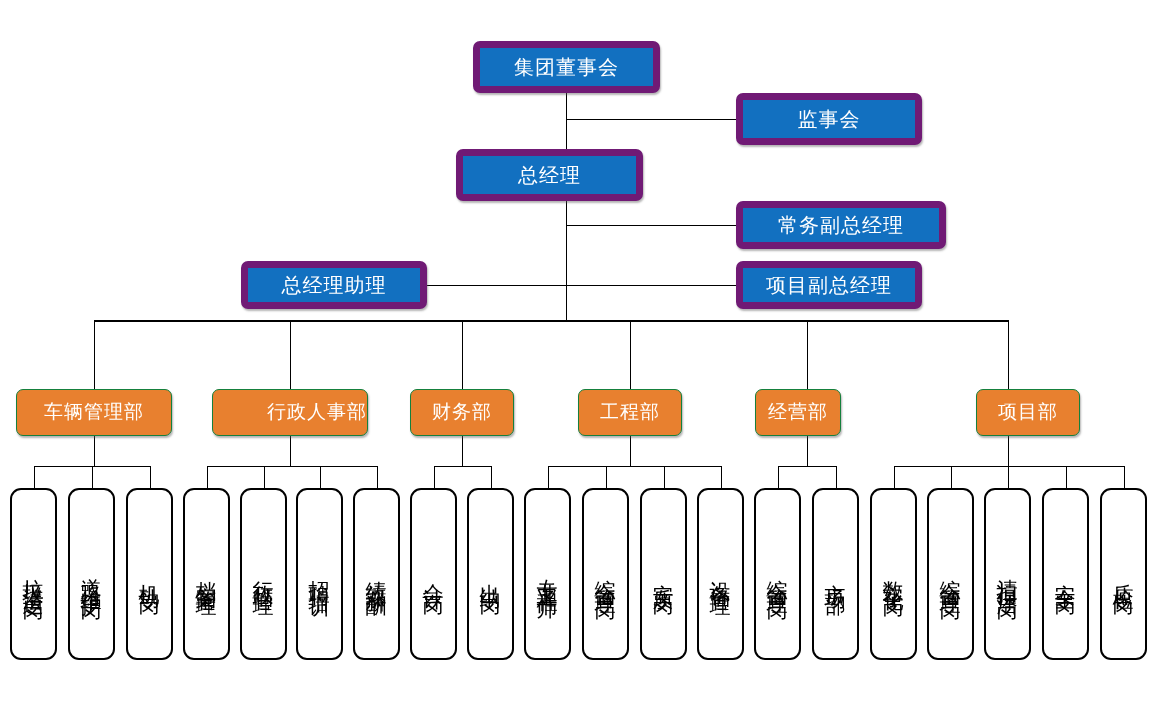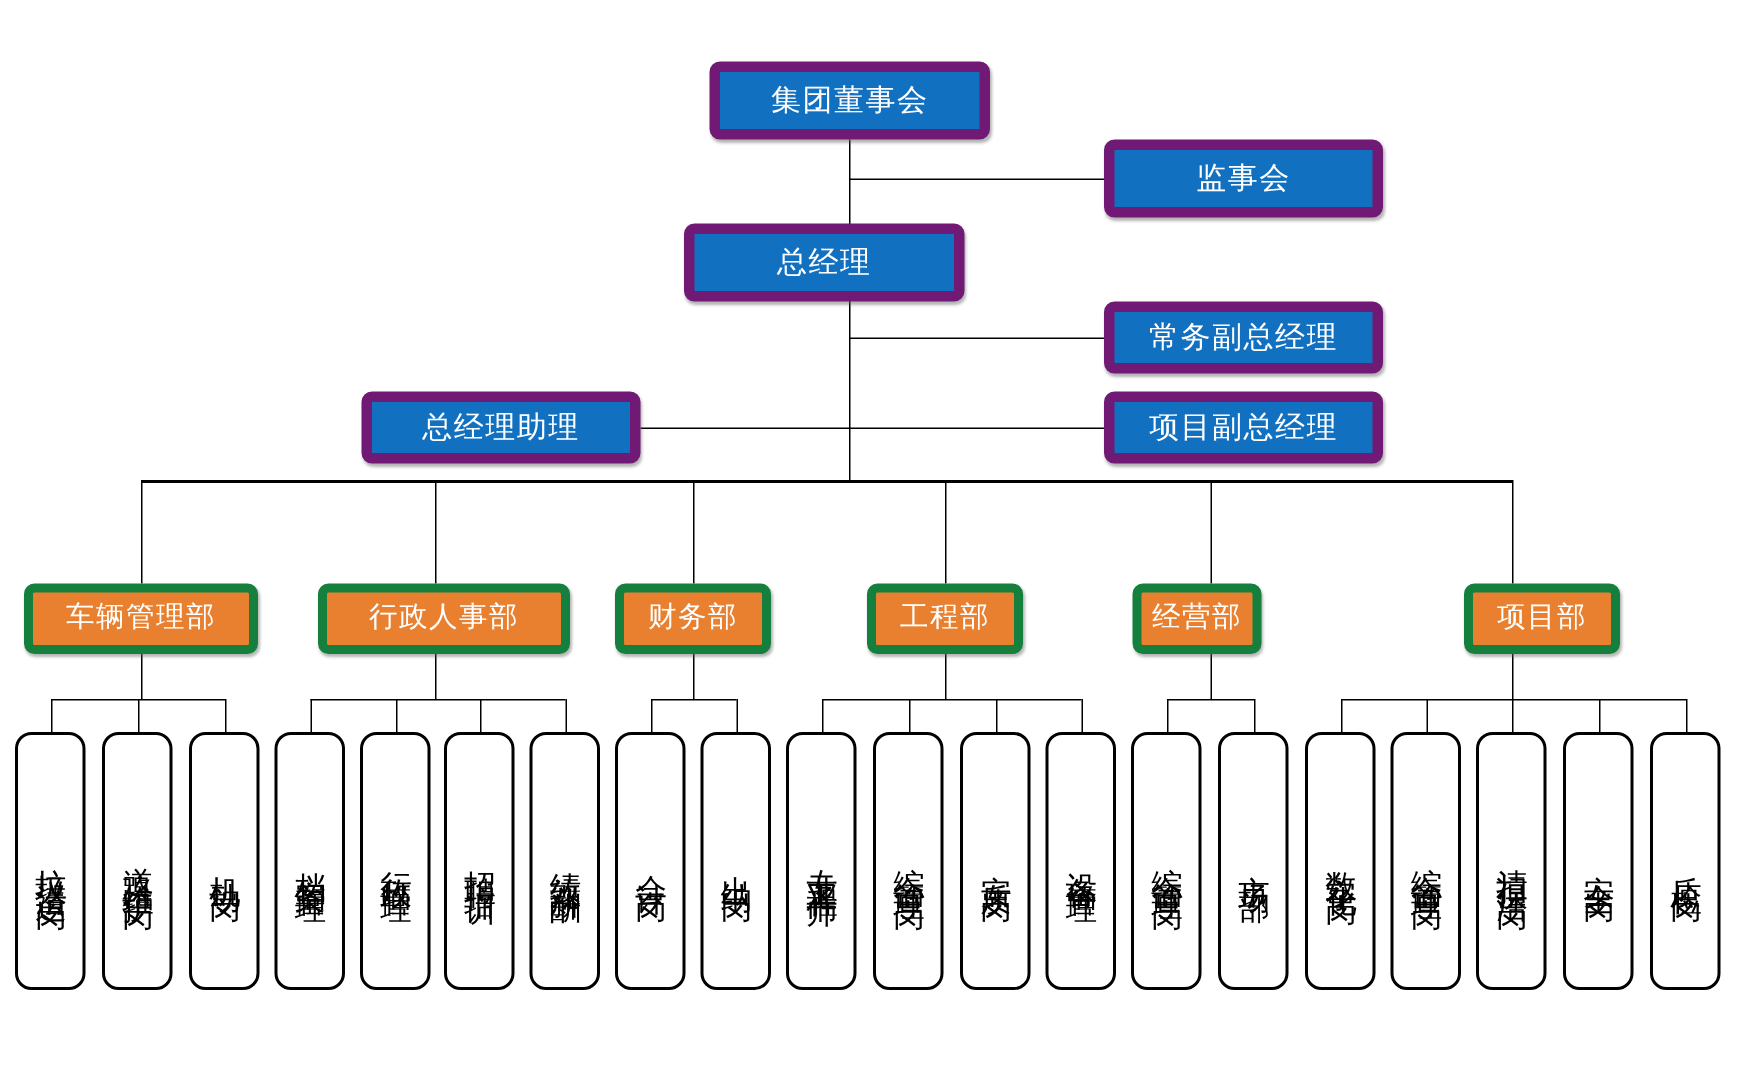--- a/index.html
+++ b/index.html
@@ -41,21 +41,21 @@
   .node.blue {
     background: #1270C0;
     color: #ffffff;
     border: 7px solid #701a75;
     font-size: 20px;
     box-shadow: 1px 2px 2px rgba(90,90,90,0.45);
   }
   .node.orange {
     background: #E8802F;
     color: #ffffff;
-    border: 6px solid #15803d;
+    border: 1px solid #15803d;
     font-size: 19px;
     box-shadow: 1px 2px 2px rgba(90,90,90,0.45);
   }
   
   .leaf {
     position: absolute;
     box-sizing: border-box;
     background: #ffffff;
     border: 2px solid #000000;
     border-radius: 11px;
@@ -130,35 +130,35 @@
   <div id="exec-layer">
       <div class="node blue" style="left: 473px; top: 41px; width: 187px; height: 52px;">
         <span>集团董事会</span>
       </div>
       <div class="node blue" style="left: 736px; top: 93px; width: 186px; height: 52px;">
         <span>监事会</span>
       </div>
       <div class="node blue" style="left: 456px; top: 149px; width: 187px; height: 52px; text-align: right;">
         <span>总经理</span>
       </div>
-      <div class="node blue" style="left: 736px; top: 201px; width: 186px; height: 48px;">
+      <div class="node blue" style="left: 736px; top: 201px; width: 210px; height: 48px;">
         <span>常务副总经理</span>
       </div>
       <div class="node blue" style="left: 241px; top: 261px; width: 186px; height: 48px;">
         <span>总经理助理</span>
       </div>
       <div class="node blue" style="left: 736px; top: 261px; width: 186px; height: 48px; justify-content: center;">
         <span>项目副总经理</span>
       </div>
     </div>
   <div id="dept-layer">
       <div class="node orange" style="left: 16px; top: 389px; width: 156px; height: 47px;">
         <span>车辆管理部</span>
       </div>
-      <div class="node orange" style="left: 212px; top: 389px; width: 168px; height: 47px;">
+      <div class="node orange" style="left: 212px; top: 389px; width: 156px; height: 47px; justify-content: flex-end;">
         <span>行政人事部</span>
       </div>
       <div class="node orange" style="left: 410px; top: 389px; width: 104px; height: 47px;">
         <span>财务部</span>
       </div>
       <div class="node orange" style="left: 578px; top: 389px; width: 104px; height: 47px;">
         <span>工程部</span>
       </div>
       <div class="node orange" style="left: 755px; top: 389px; width: 86px; height: 47px;">
         <span>经营部</span>

